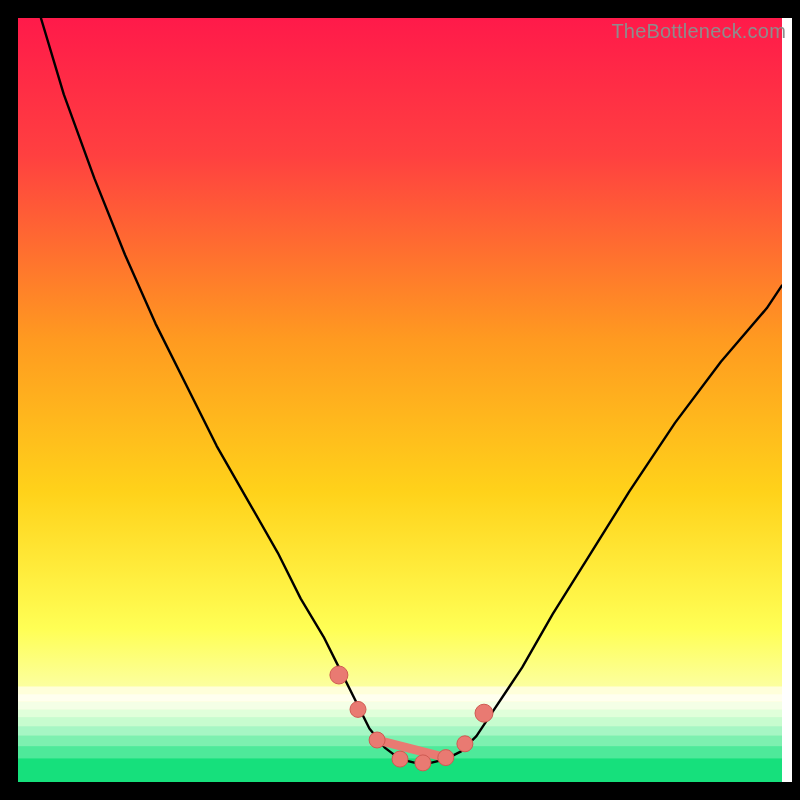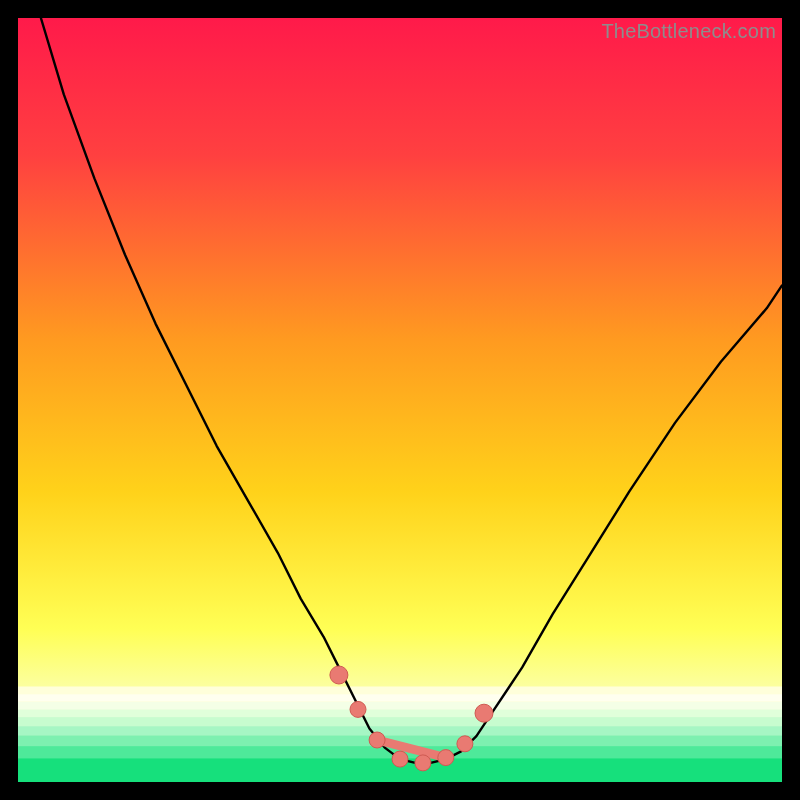--- a/index.html
+++ b/index.html
@@ -11,20 +11,21 @@
     overflow: hidden;
     font-family: Arial, Helvetica, sans-serif;
   }
   .frame {
     position: absolute;
     left: 18px;
     top: 18px;
     width: 764px;
     height: 764px;
     background: #ffffff;
+    padding-left: 10px;
   }
   .plot-area {
     position: absolute;
     left: 0;
     top: 0;
     width: 764px;
     height: 764px;
   }
   .watermark {
     position: absolute;

